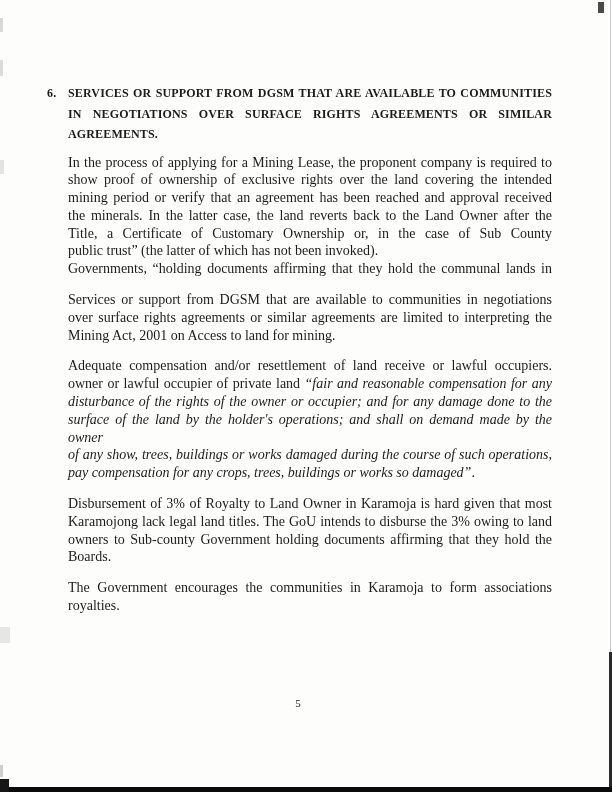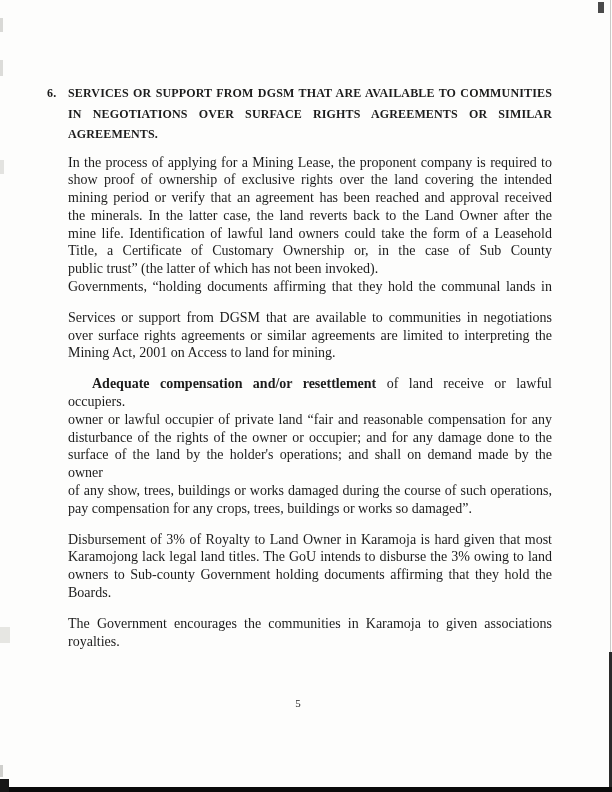--- a/index.html
+++ b/index.html
@@ -34,22 +34,22 @@
     line-height:17.8px;
     margin-bottom:13px;
   }
   .line{
     text-align:justify;
     text-align-last:justify;
   }
   .line.last{
     text-align-last:left;
   }
-  .b{font-weight:bold;margin-left:24px;}
-  .i{}
+  .b{font-weight:normal;}
+  .i{font-style:italic;}
   .page-number{
     position:absolute;
     left:56px;top:697px;
     width:484px;
     text-align:center;
     font-size:11px;
   }
   
   .artifact{position:absolute;pointer-events:none;}
   .a-right-line{left:610px;top:0;width:1px;height:792px;background:#c9c9c6;}
@@ -76,21 +76,20 @@
           <div class="line">IN NEGOTIATIONS OVER SURFACE RIGHTS AGREEMENTS OR SIMILAR</div>
           <div class="line last">AGREEMENTS.</div>
         </div>
     </div>
     <div id="paragraphs">
         <div class="para">
           <div class="line"><span>In the process of applying for a Mining Lease, the proponent company is required to</span></div>
           <div class="line"><span>show proof of ownership of exclusive rights over the land covering the intended</span></div>
           <div class="line"><span>mining period or verify that an agreement has been reached and approval received</span></div>
           <div class="line"><span>the minerals. In the latter case, the land reverts back to the Land Owner after the</span></div>
-          <div class="line"><span>mine life. Identification of lawful land owners could take the form of a Leasehold</span></div>
           <div class="line"><span>Title, a Certificate of Customary Ownership or, in the case of Sub County</span></div>
           <div class="line last"><span>public trust” (the latter of which has not been invoked).</span></div>
           <div class="line"><span>Governments, “holding documents affirming that they hold the communal lands in</span></div>
         </div>
         <div class="para">
           <div class="line"><span>Services or support from DGSM that are available to communities in negotiations</span></div>
           <div class="line"><span>over surface rights agreements or similar agreements are limited to interpreting the</span></div>
           <div class="line last"><span>Mining Act, 2001 on Access to land for mining.</span></div>
         </div>
         <div class="para">
@@ -101,21 +100,21 @@
           <div class="line"><span class="i">of any show, trees, buildings or works damaged during the course of such operations,</span></div>
           <div class="line last"><span class="i">pay compensation for any crops, trees, buildings or works so damaged”</span><span>.</span></div>
         </div>
         <div class="para">
           <div class="line"><span>Disbursement of 3% of Royalty to Land Owner in Karamoja is hard given that most</span></div>
           <div class="line"><span>Karamojong lack legal land titles. The GoU intends to disburse the 3% owing to land</span></div>
           <div class="line"><span>owners to Sub-county Government holding documents affirming that they hold the</span></div>
           <div class="line last"><span>Boards.</span></div>
         </div>
         <div class="para">
-          <div class="line"><span>The Government encourages the communities in Karamoja to given associations</span></div>
+          <div class="line"><span>The Government encourages the communities in Karamoja to form associations</span></div>
           <div class="line last"><span>royalties.</span></div>
         </div>
       </div>
   </div>
 
   <div class="page-number">5</div>
 
   <div class="artifact a-right-line"></div>
   <div class="artifact a-right-dark"></div>
   <div class="artifact a-topright-tick"></div>

